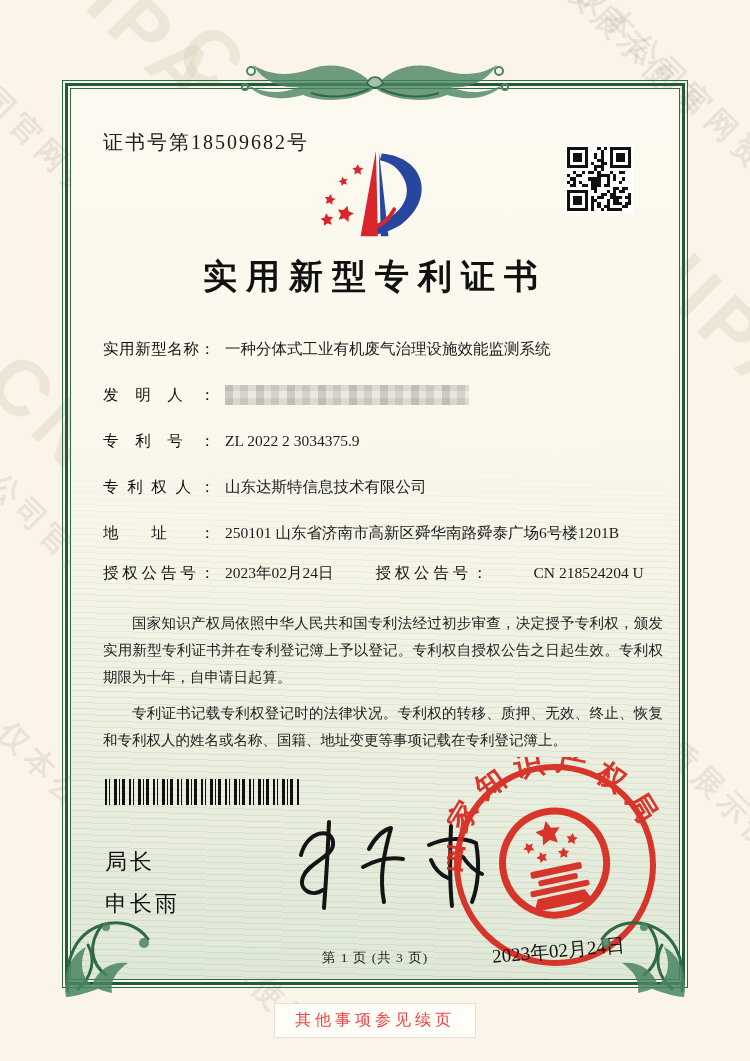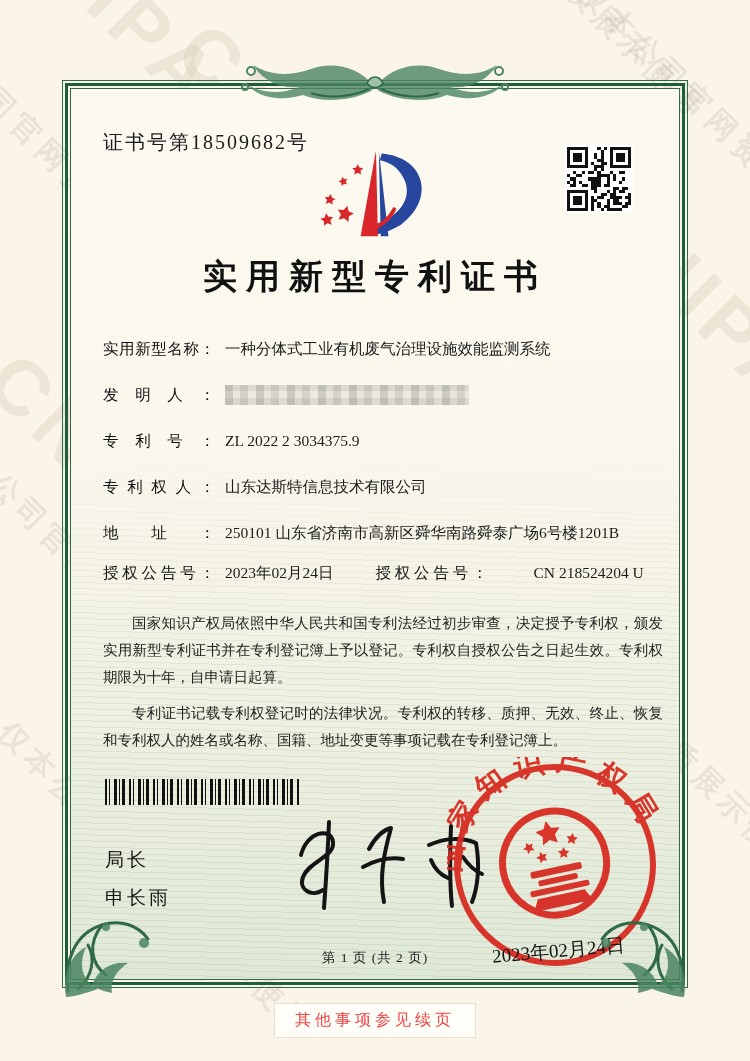--- a/index.html
+++ b/index.html
@@ -66,21 +66,21 @@
   .grant-pair2{display:flex;margin-left:42px;gap:36px;}
   .paragraphs{margin-top:26px;font-size:14.5px;line-height:1.85;width:560px;color:#222;}
   .paragraphs p{margin:0 0 10px 0;text-indent:2em;text-align:justify;}
   .barcode{
     position:absolute;left:34px;top:690px;width:196px;height:26px;
     background:repeating-linear-gradient(90deg,
       #111 0 2px, transparent 2px 4px, #111 4px 5px, transparent 5px 9px,
       #111 9px 12px, transparent 12px 14px, #111 14px 15px, transparent 15px 17px,
       #111 17px 20px, transparent 20px 24px);
   }
-  .signer{position:absolute;left:34px;top:758px;font-size:19px;
+  .signer{position:absolute;left:34px;top:758px;font-size:22px;
           font-family:"Liberation Sans","DejaVu Sans",sans-serif;color:#141414;}
   .signer div{margin-bottom:12px;letter-spacing:3px;}
   .signature{position:absolute;left:200px;top:726px;}
   .seal{position:absolute;right:16px;top:668px;width:216px;height:216px;z-index:5;}
   .page-info{position:absolute;left:0;right:0;bottom:12px;text-align:center;
              font-size:13.5px;letter-spacing:1px;color:#222;}
   .continuation{
     position:absolute;left:50%;bottom:24px;transform:translateX(-50%);
     background:#fffef8;padding:6px 20px;z-index:6;
     font-size:16px;letter-spacing:4px;color:#ef4444;box-shadow:0 0 0 1px rgba(210,205,190,.5);
@@ -341,21 +341,21 @@
                 <rect x="-26" y="2" width="52" height="7" rx="2"></rect>
                 <rect x="-20" y="12" width="40" height="6" rx="2"></rect>
                 <rect x="-30" y="21" width="60" height="6" rx="2"></rect>
                 <path d="M-24,30 h48 l6,12 h-60 z"></path>
               </g>
             </g>
             <text x="-4" y="92" font-size="19" fill="#111" text-anchor="middle" transform="rotate(-5)" font-family="Liberation Serif, DejaVu Serif, serif">2023年02月24日</text>
           </svg>
         </div>
 
-        <div class="page-info">第 1 页 (共 2 页)</div>
+        <div class="page-info">第 1 页 (共 3 页)</div>
       </div>
     </div>
   </div>
 </div>
 
 <svg class="ornament-top" width="280" height="52" viewBox="0 0 280 52">
   <g transform="translate(140,0)">
     <g id="halfOrn">
       <path d="M0,30 C16,10 42,4 64,12 C88,20 106,18 122,8 C112,24 94,32 76,30 C94,38 112,36 128,28 C114,42 92,44 72,38 C52,46 24,44 4,34 Z" fill="#4a8560" opacity="0.8"></path>
       <path d="M6,32 C24,40 46,42 64,36" fill="none" stroke="#2f6a45" stroke-width="2"></path>

